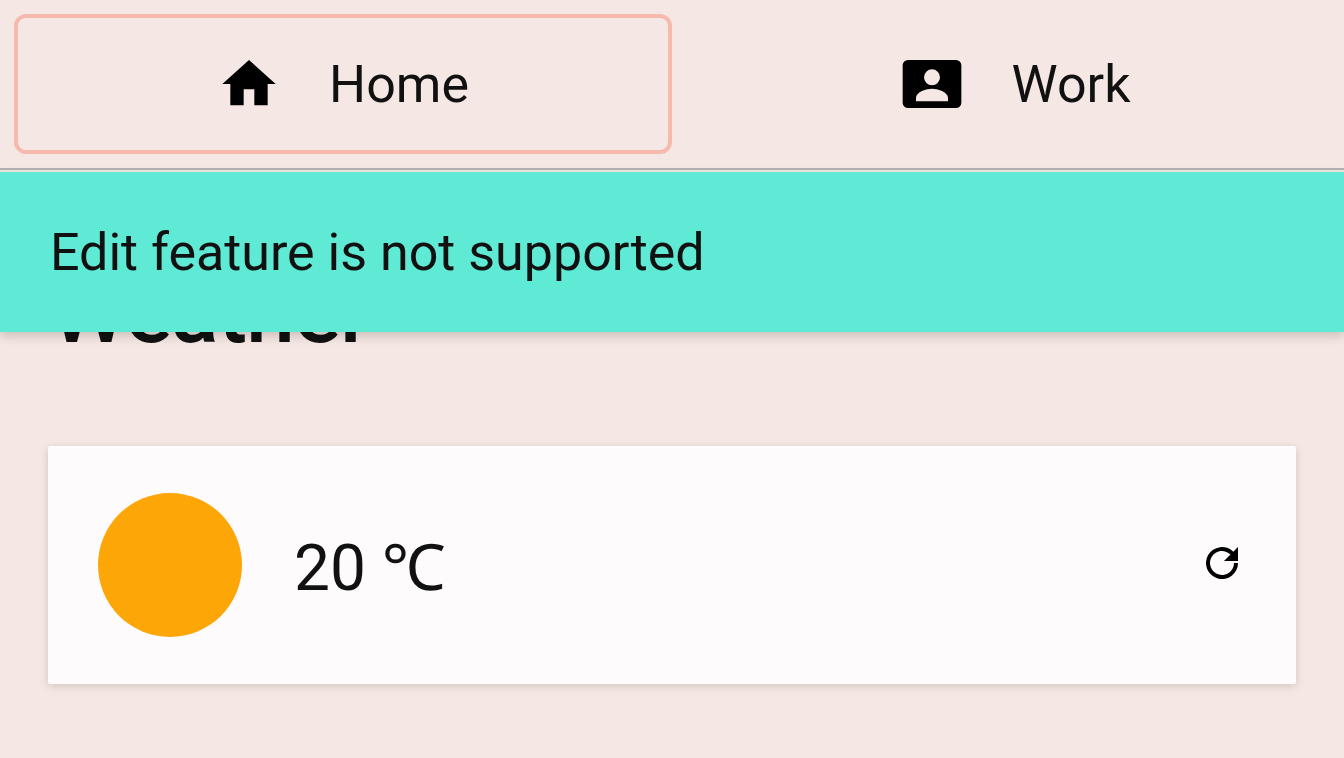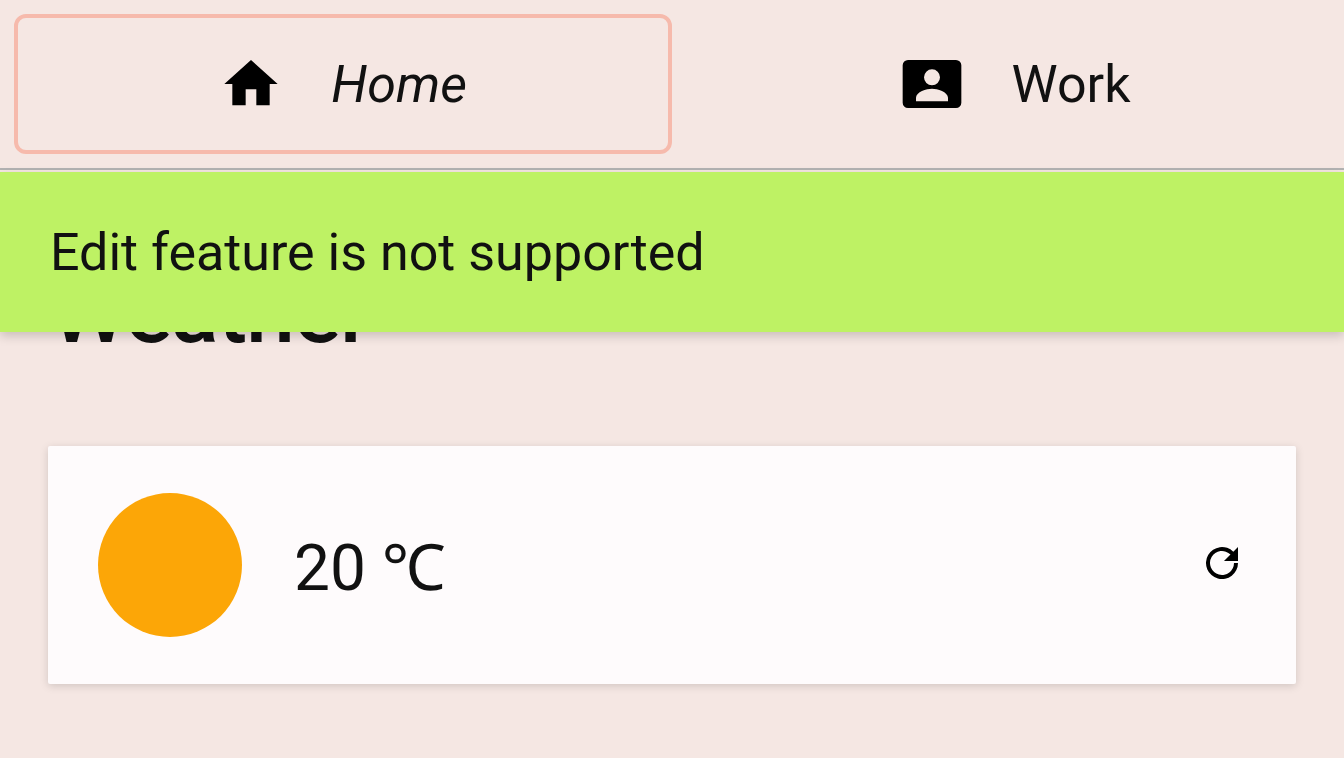--- a/index.html
+++ b/index.html
@@ -29,21 +29,20 @@
     font-size: 52px;
     font-weight: 400;
     cursor: pointer;
     user-select: none;
   }
   .tab.selected {
     margin: 14px;
     border: 4px solid #f6baac;
     border-radius: 12px;
     background: transparent;
-    font-style: italic;
   }
   .tab .icon {
     width: 64px; height: 64px;
     display: inline-flex;
     align-items: center;
     justify-content: center;
   }
   .tab .icon svg { width: 64px; height: 64px; }
   .section-title {
     position: absolute;
@@ -86,21 +85,21 @@
     align-items: center;
     justify-content: center;
     cursor: pointer;
   }
   .refresh svg { width: 48px; height: 48px; }
   .snackbar {
     position: absolute;
     top: 172px;
     left: 0; right: 0;
     height: 160px;
-    background: #bef264;
+    background: #5eead4;
     display: flex;
     align-items: center;
     padding-left: 50px;
     font-size: 52px;
     font-weight: 400;
     box-shadow: 0 4px 10px rgba(0,0,0,0.18);
     z-index: 10;
   }
 </style>
 </head>

